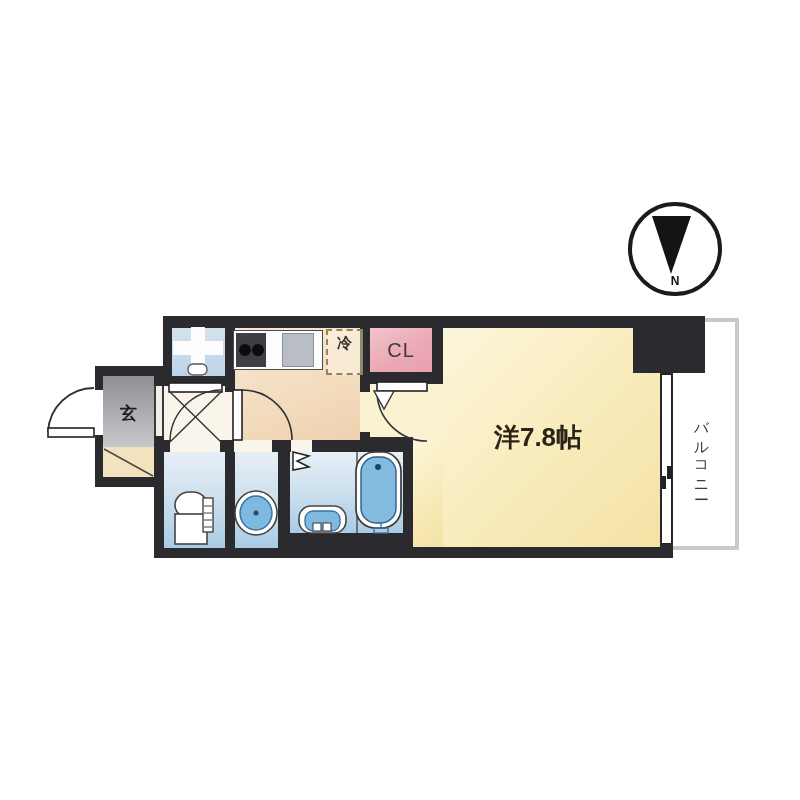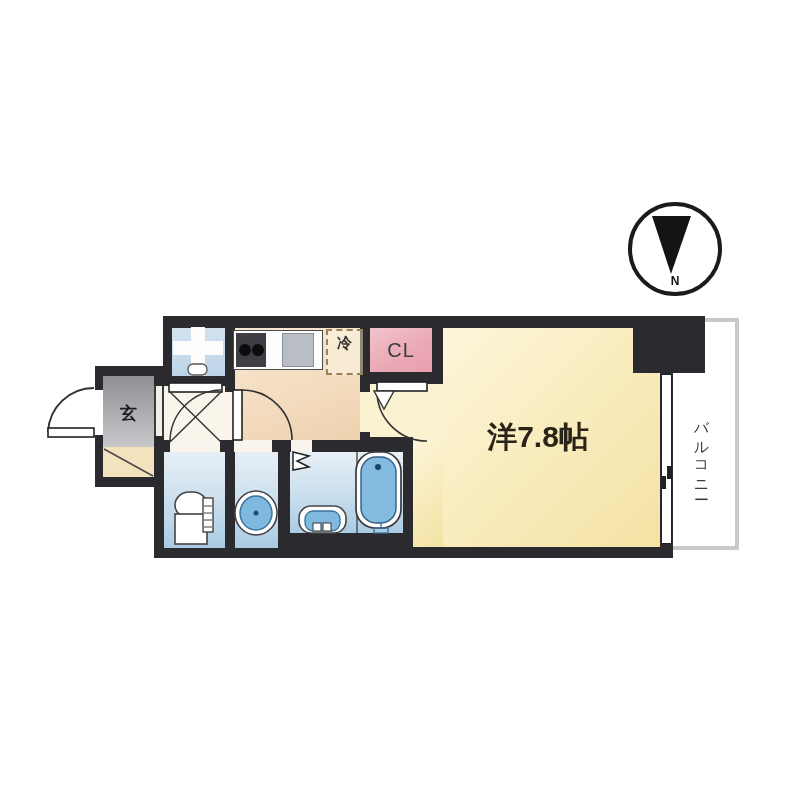--- a/index.html
+++ b/index.html
@@ -16,21 +16,21 @@
   .f-genkan{background:linear-gradient(180deg,#8f9095 0%,#a9aaae 45%,#c8c8cb 100%);}
   .f-blue{background:linear-gradient(180deg,#e7eff6 0%,#cfe1ef 45%,#aacbe4 100%);}
   .f-wash{background:linear-gradient(180deg,#d4e2ee 0%,#bdd4e8 100%);}
   .f-hall{background:#faf5ea;}
   .f-cream{background:#fbf2d2;}
   .f-shoe{background:#f3e2be;}
   .gap{position:absolute;z-index:3;background:#faf5ec;}
   .step{position:absolute;z-index:3;background:#f2efe8;border-left:2px solid #3a3a3a;border-right:2px solid #3a3a3a;box-sizing:border-box;}
   
   .lbl{position:absolute;z-index:5;display:flex;align-items:center;justify-content:center;color:#26262a;}
-  .lbl-main{font-size:30px;font-weight:bold;color:#2a2418;}
+  .lbl-main{font-size:26px;font-weight:bold;color:#2a2418;}
   .lbl-cl{font-size:20px;color:#3a3a42;letter-spacing:1px;}
   .lbl-gen{font-size:17px;font-weight:bold;color:#1e1e1e;}
   .lbl-rei{font-size:15px;font-weight:bold;color:#33322e;}
   .lbl-bal{font-size:15px;color:#3a3a3a;writing-mode:vertical-rl;text-orientation:upright;letter-spacing:3px;}
   .lbl-n{font-size:12px;font-weight:bold;color:#111;}
   
   .counter{position:absolute;z-index:2;background:#fdfdfd;border:1.5px solid #4a4a4e;box-sizing:border-box;}
   .stove{position:absolute;z-index:2;background:#3e3e44;}
   .ksink{position:absolute;z-index:2;background:#b9bec5;border:1px solid #8a8f96;box-sizing:border-box;}
   .fridge{position:absolute;z-index:2;border:2px dashed #97835a;box-sizing:border-box;background:rgba(255,250,235,.45);

